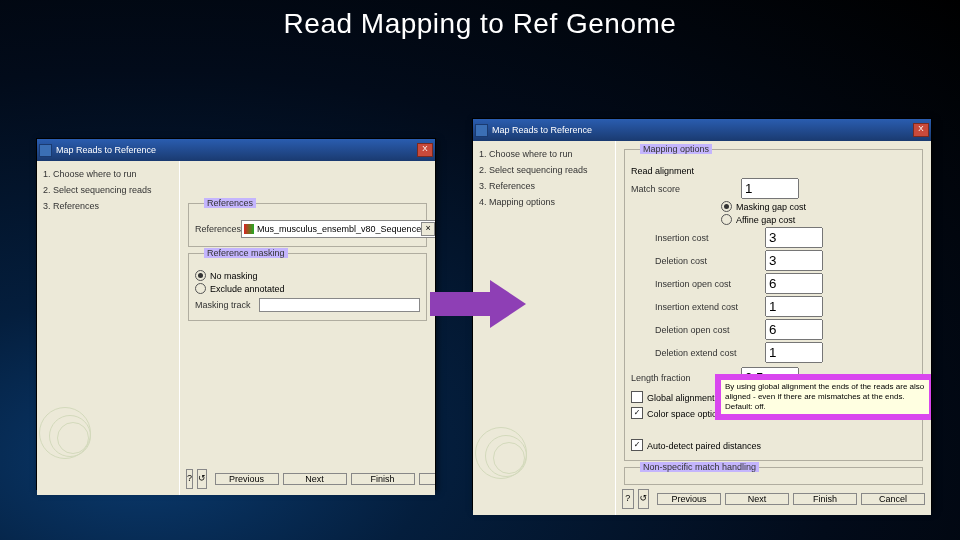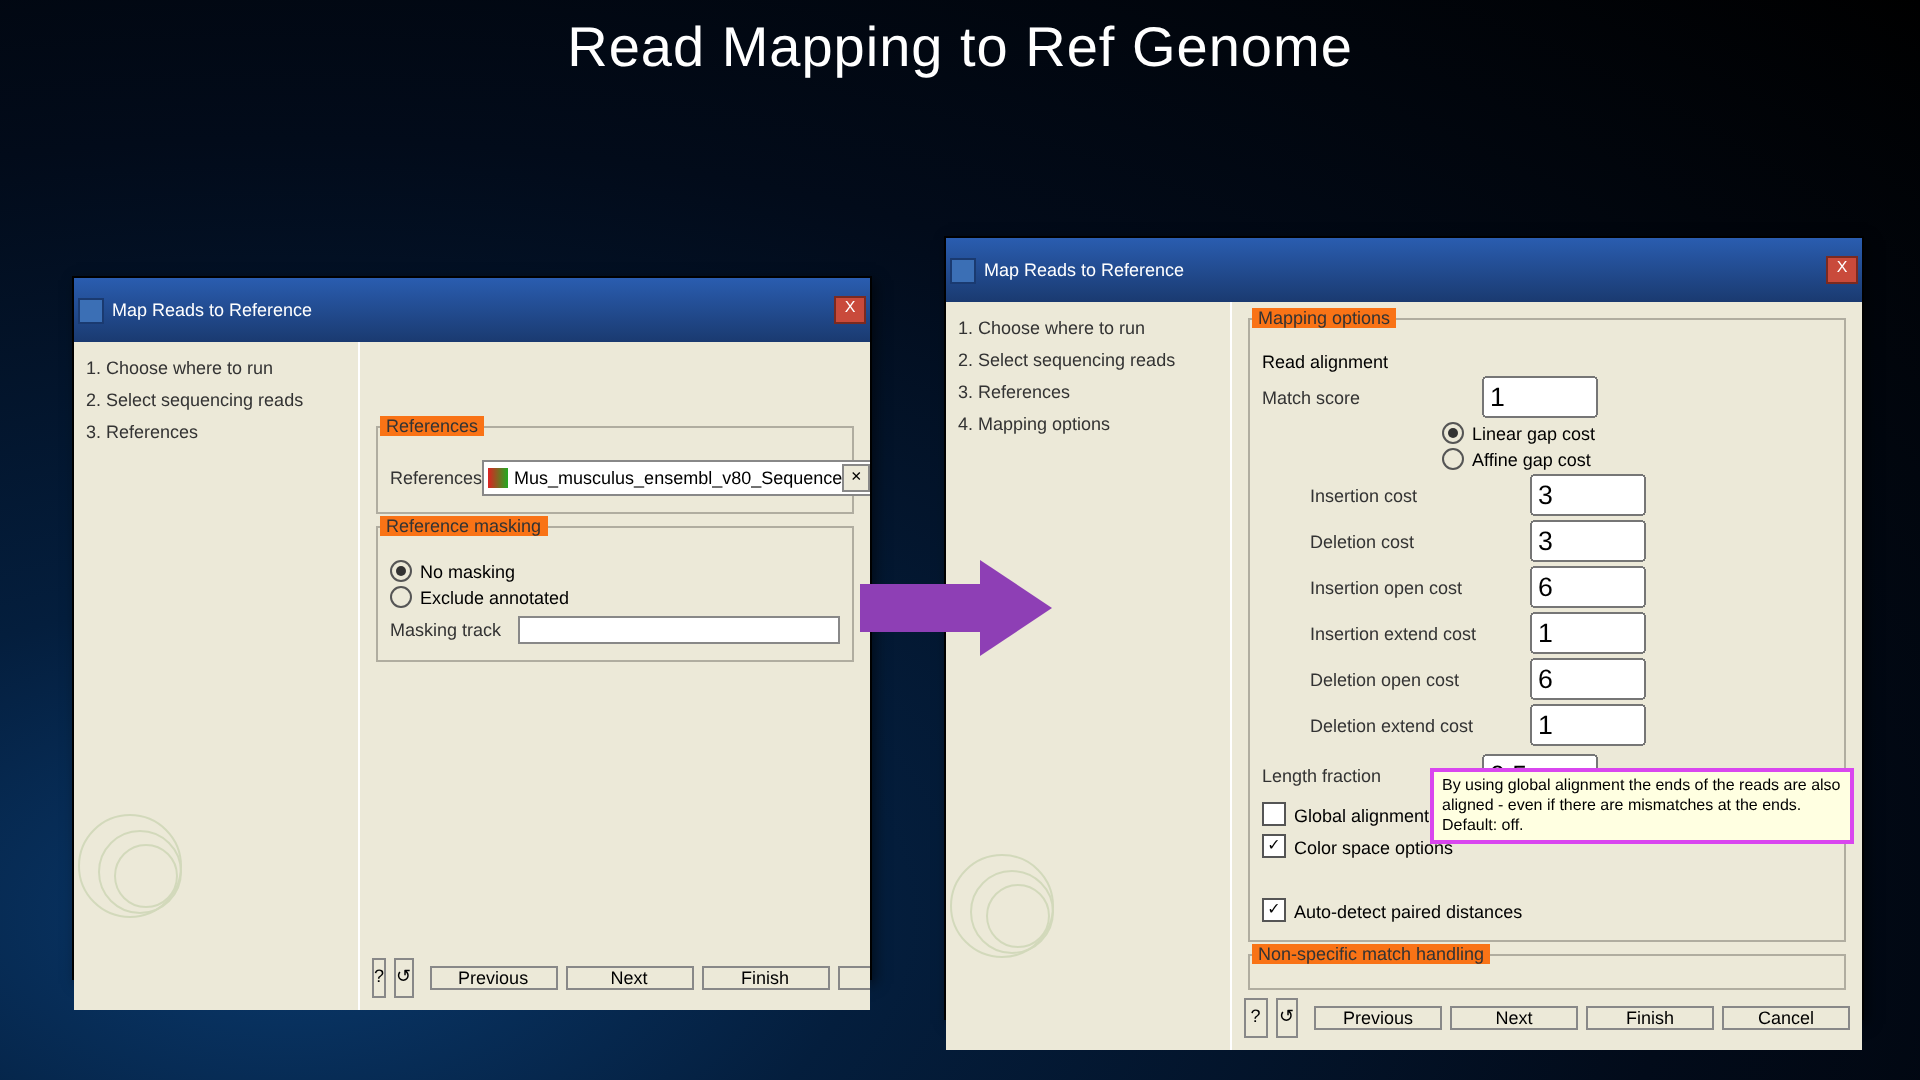--- a/index.html
+++ b/index.html
@@ -1,45 +1,45 @@
 <!DOCTYPE html>
 <html><head>
 <meta charset="utf-8">
 <style>
 html,body{margin:0;padding:0;width:960px;height:540px;overflow:hidden;font-family:Tahoma,Arial,sans-serif;font-size:9px;color:#000}
 body{background:radial-gradient(ellipse at 15% 85%,#0a3a6e 0%,#041e3d 25%,#020b1a 60%,#000 100%)}
 .slide-title{width:100%;text-align:center;color:#fff;font-size:28px;font-weight:400;padding-top:8px;letter-spacing:.5px;font-family:"Segoe UI Light","Segoe UI",Arial,sans-serif}
 .dialog{position:absolute;background:#ece9d8;border:1px solid #000;box-shadow:2px 2px 6px rgba(0,0,0,.5)}
-.titlebar{background:linear-gradient(to bottom,#2a5db0,#1a3a70);color:#fff;height:32px;display:flex;align-items:center;padding:0 2px;font-size:9px}
+.titlebar{background:linear-gradient(to bottom,#2a5db0,#1a3a70);color:#fff;height:22px;display:flex;align-items:center;padding:0 2px;font-size:9px}
 .titlebar .ticon{width:11px;height:11px;background:#3b6fb5;margin-right:4px;display:inline-block;border:1px solid #1a3a70}
 .titlebar .sp{flex:1}
 .titlebar .xbtn{width:14px;height:12px;background:#c94a3b;border:1px solid #7a2a20;color:#fff;font-size:8px;line-height:10px;text-align:center;cursor:pointer}
 .dlg-body{display:flex;height:calc(100% - 16px)}
 .steps{width:130px;padding:8px 6px;background:#ece9d8;border-right:1px solid #fff}
 .steps .step{margin-bottom:6px;font-size:9px;color:#333}
 .panel{flex:1;background:#ece9d8;padding:6px;overflow:hidden;position:relative}
 .group{border:1px solid #b0ada0;margin:2px 2px 6px;padding:14px 6px 6px;position:relative}
-.group .legend{position:absolute;top:-6px;left:1px;background:#f97316;padding:0 3px;font-size:9px;color:#333}
+.group .legend{position:absolute;top:-6px;left:15px;background:#c4b5fd;padding:0 3px;font-size:9px;color:#333}
 .row{display:flex;align-items:center;margin:2px 0;font-size:9px}
 .row .lbl{width:110px;color:#333}
 .row .lbl2{width:64px;color:#333}
 input[type=text].fld{border:1px solid #888;background:#fff;font-size:9px;height:12px;padding:0 2px}
 .radio{display:flex;align-items:center;margin:2px 0;font-size:9px}
 .radio .dot{width:9px;height:9px;border:1px solid #555;border-radius:50%;margin-right:4px;display:inline-flex;align-items:center;justify-content:center}
 .radio .dot .on{width:5px;height:5px;background:#333;border-radius:50%}
 .chk{display:flex;align-items:flex-end;margin:3px 0;font-size:9px}
 .chk .box{width:10px;height:10px;border:1px solid #555;background:#fff;margin-right:4px;display:inline-flex;align-items:center;justify-content:center;font-size:8px;line-height:8px}
 .btnrow{position:absolute;bottom:6px;right:6px;left:6px;display:flex;align-items:center}
 .btnrow .sp{flex:1}
 .btn{border:1px solid #888;background:#ece9d8;padding:0 8px;font-size:9px;margin-left:4px;cursor:pointer;min-width:46px;text-align:center}
 .helpbtn{border:1px solid #888;background:#ece9d8;width:18px;height:18px;text-align:center;line-height:16px;margin-right:4px;cursor:pointer}
 .refbox{border:1px solid #888;background:#fff;height:16px;display:flex;align-items:center;padding:0 2px;flex:1}
 .refbox .icn{width:10px;height:10px;margin-right:3px;display:inline-block}
 .refbox .remove{margin-left:auto;width:12px;height:12px;border:1px solid #888;background:#ece9d8;text-align:center;line-height:10px;cursor:pointer;font-size:9px}
-.tooltip{position:absolute;background:#ffffe1;border:2px solid #d946ef;padding:2px 4px;font-size:8px;line-height:10px;z-index:10}
+.tooltip{position:absolute;background:#ffffe1;border:6px solid #d946ef;padding:2px 4px;font-size:8px;line-height:10px;z-index:10}
 .arrow{position:absolute;left:430px;top:280px;width:100px;height:48px;z-index:20}
 .arrow .shaft{position:absolute;left:0;top:12px;width:60px;height:24px;background:#8e3fb5}
 .arrow .head{position:absolute;left:60px;top:0;width:0;height:0;border-top:24px solid transparent;border-bottom:24px solid transparent;border-left:36px solid #8e3fb5}
 .watermark{position:absolute;left:2px;bottom:22px;width:60px;height:60px;opacity:.25;pointer-events:none}
 .watermark .ring{position:absolute;border:1px solid #8a6;border-radius:50%}
 </style>
 </head>
 <body>
 
 <div class="slide-title">Read Mapping to Ref Genome</div>
@@ -135,21 +135,21 @@
             <span>Read alignment</span>
           </div>
         <div class="row">
             <span class="lbl">Match score</span>
             <input class="fld" style="width: 50px;" value="1">
           </div>
         <div class="radio" style="margin-left:90px">
             <span class="dot">
               <span class="on"></span>
             </span>
-            <span>Linear gap cost</span>
+            <span>Masking gap cost</span>
           </div>
         <div class="radio" style="margin-left:90px">
             <span class="dot"></span>
             <span>Affine gap cost</span>
           </div>
         <div style="margin-left:24px">
           <div class="row">
               <span class="lbl">Insertion cost</span>
               <input class="fld" style="width: 50px;" value="3">
             </div>

